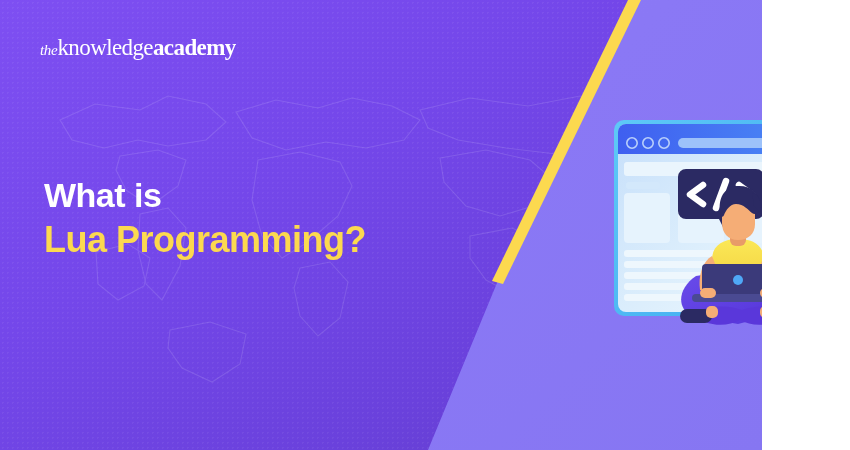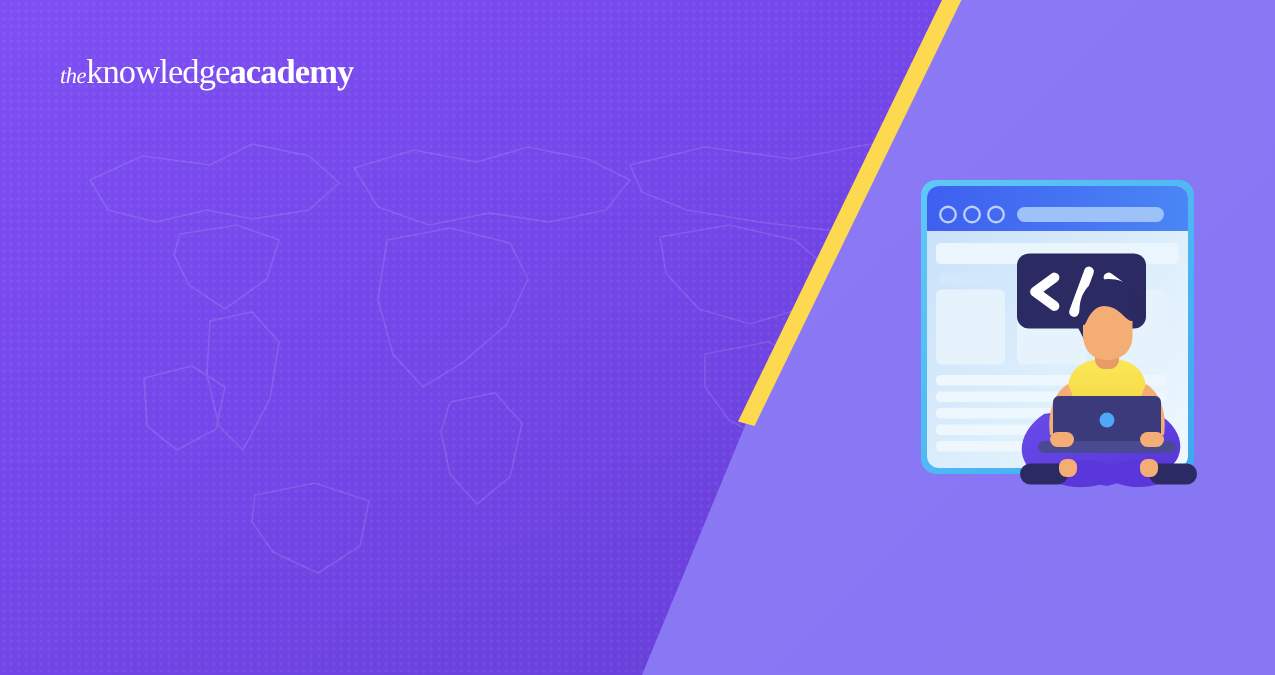--- a/index.html
+++ b/index.html
@@ -2,21 +2,21 @@
 <html><head>
 <meta charset="utf-8">
 <style>
   html, body {
     margin: 0;
     padding: 0;
     background: #ffffff;
   }
   #banner {
     position: relative;
-    width: 850px;
+    width: 762px;
     height: 450px;
     overflow: hidden;
     font-family: "Liberation Sans", sans-serif;
     background: #8a78f5;
   }
 
   
   .bg-right {
     position: absolute;
     inset: 0;
@@ -153,20 +153,24 @@
   <div class="stripe">
     <svg viewBox="0 0 850 450" xmlns="http://www.w3.org/2000/svg">
       <polygon points="628,0 641,0 503,284 492,281" fill="#fcd94f"></polygon>
     </svg>
   </div>
 
   <div class="logo">
     <span class="the">the</span><span class="knowledge">knowledge</span><span class="academy">academy</span>
   </div>
 
+  <div class="headline">
+    <span class="line1">What is</span>
+    <span class="line2">Lua Programming?</span>
+  </div>
 
   <div class="illustration">
     <svg width="230" height="240" viewBox="0 0 230 240" xmlns="http://www.w3.org/2000/svg">
       <defs>
         <linearGradient id="gBody" x1="0" y1="0" x2="1" y2="1">
           <stop offset="0%" stop-color="#c6dffa"></stop>
           <stop offset="55%" stop-color="#dceefc"></stop>
           <stop offset="100%" stop-color="#eff8fe"></stop>
         </linearGradient>
         <linearGradient id="gHeader" x1="0" y1="0" x2="1" y2="0">

